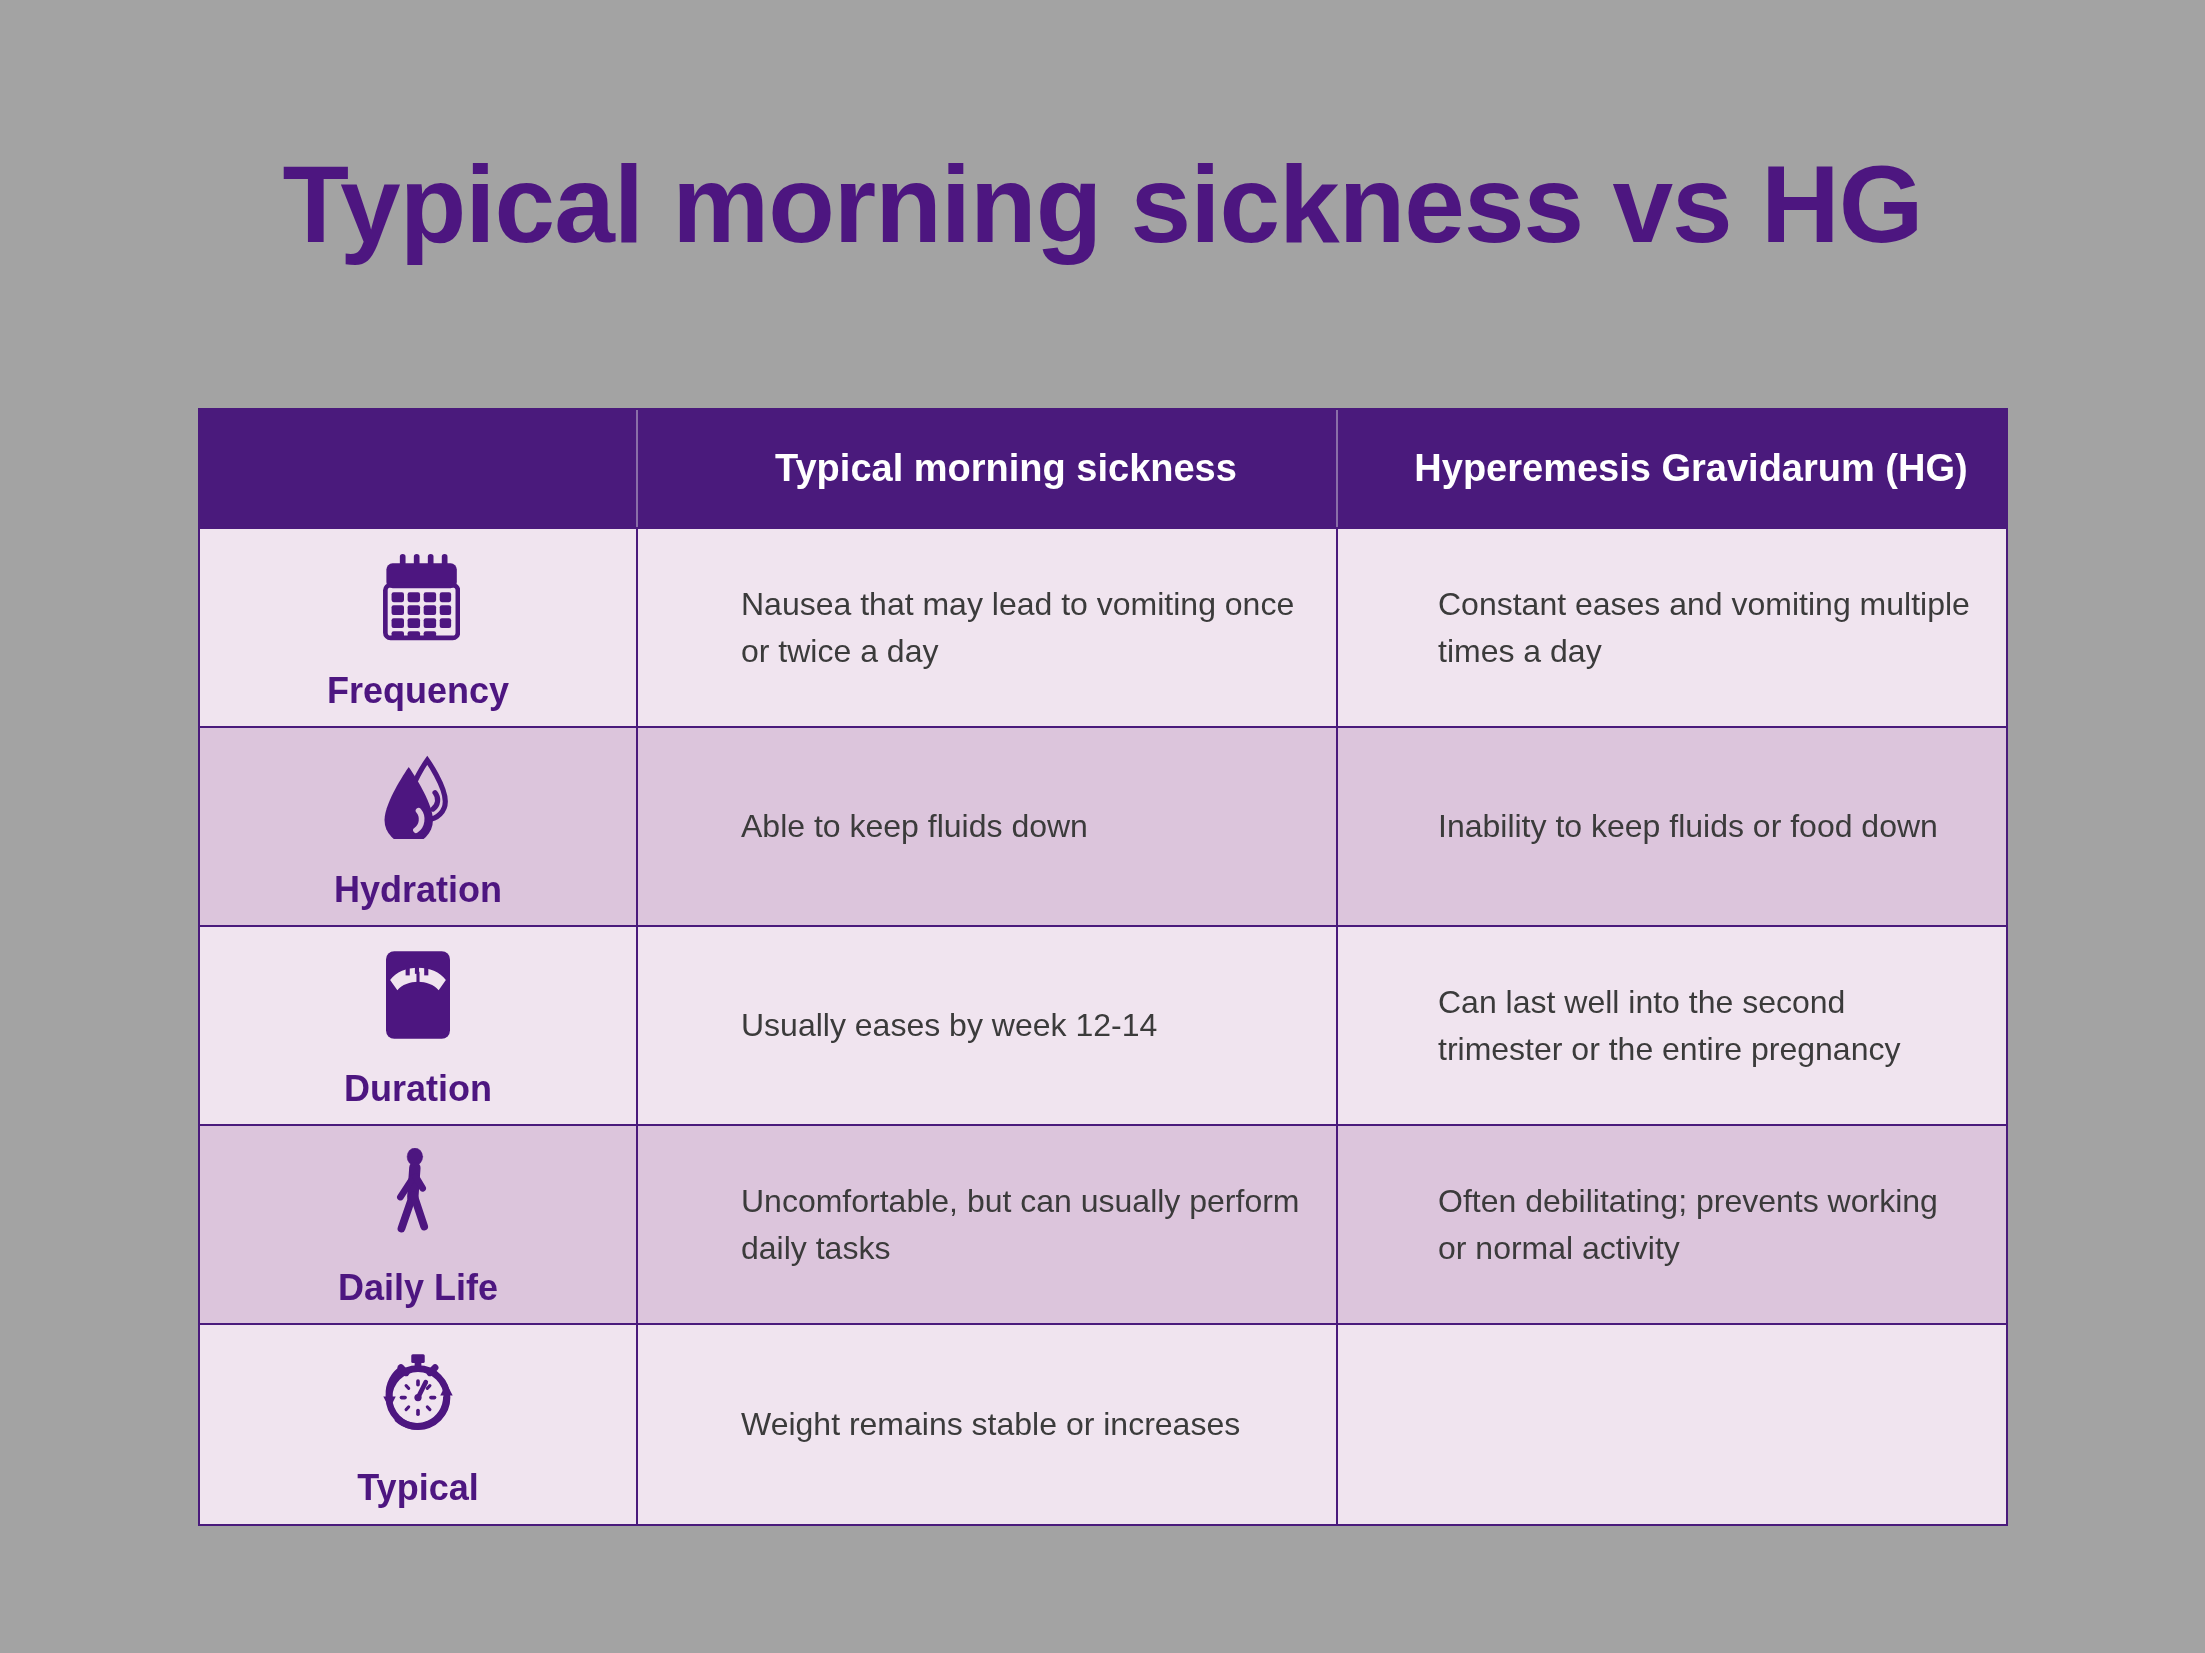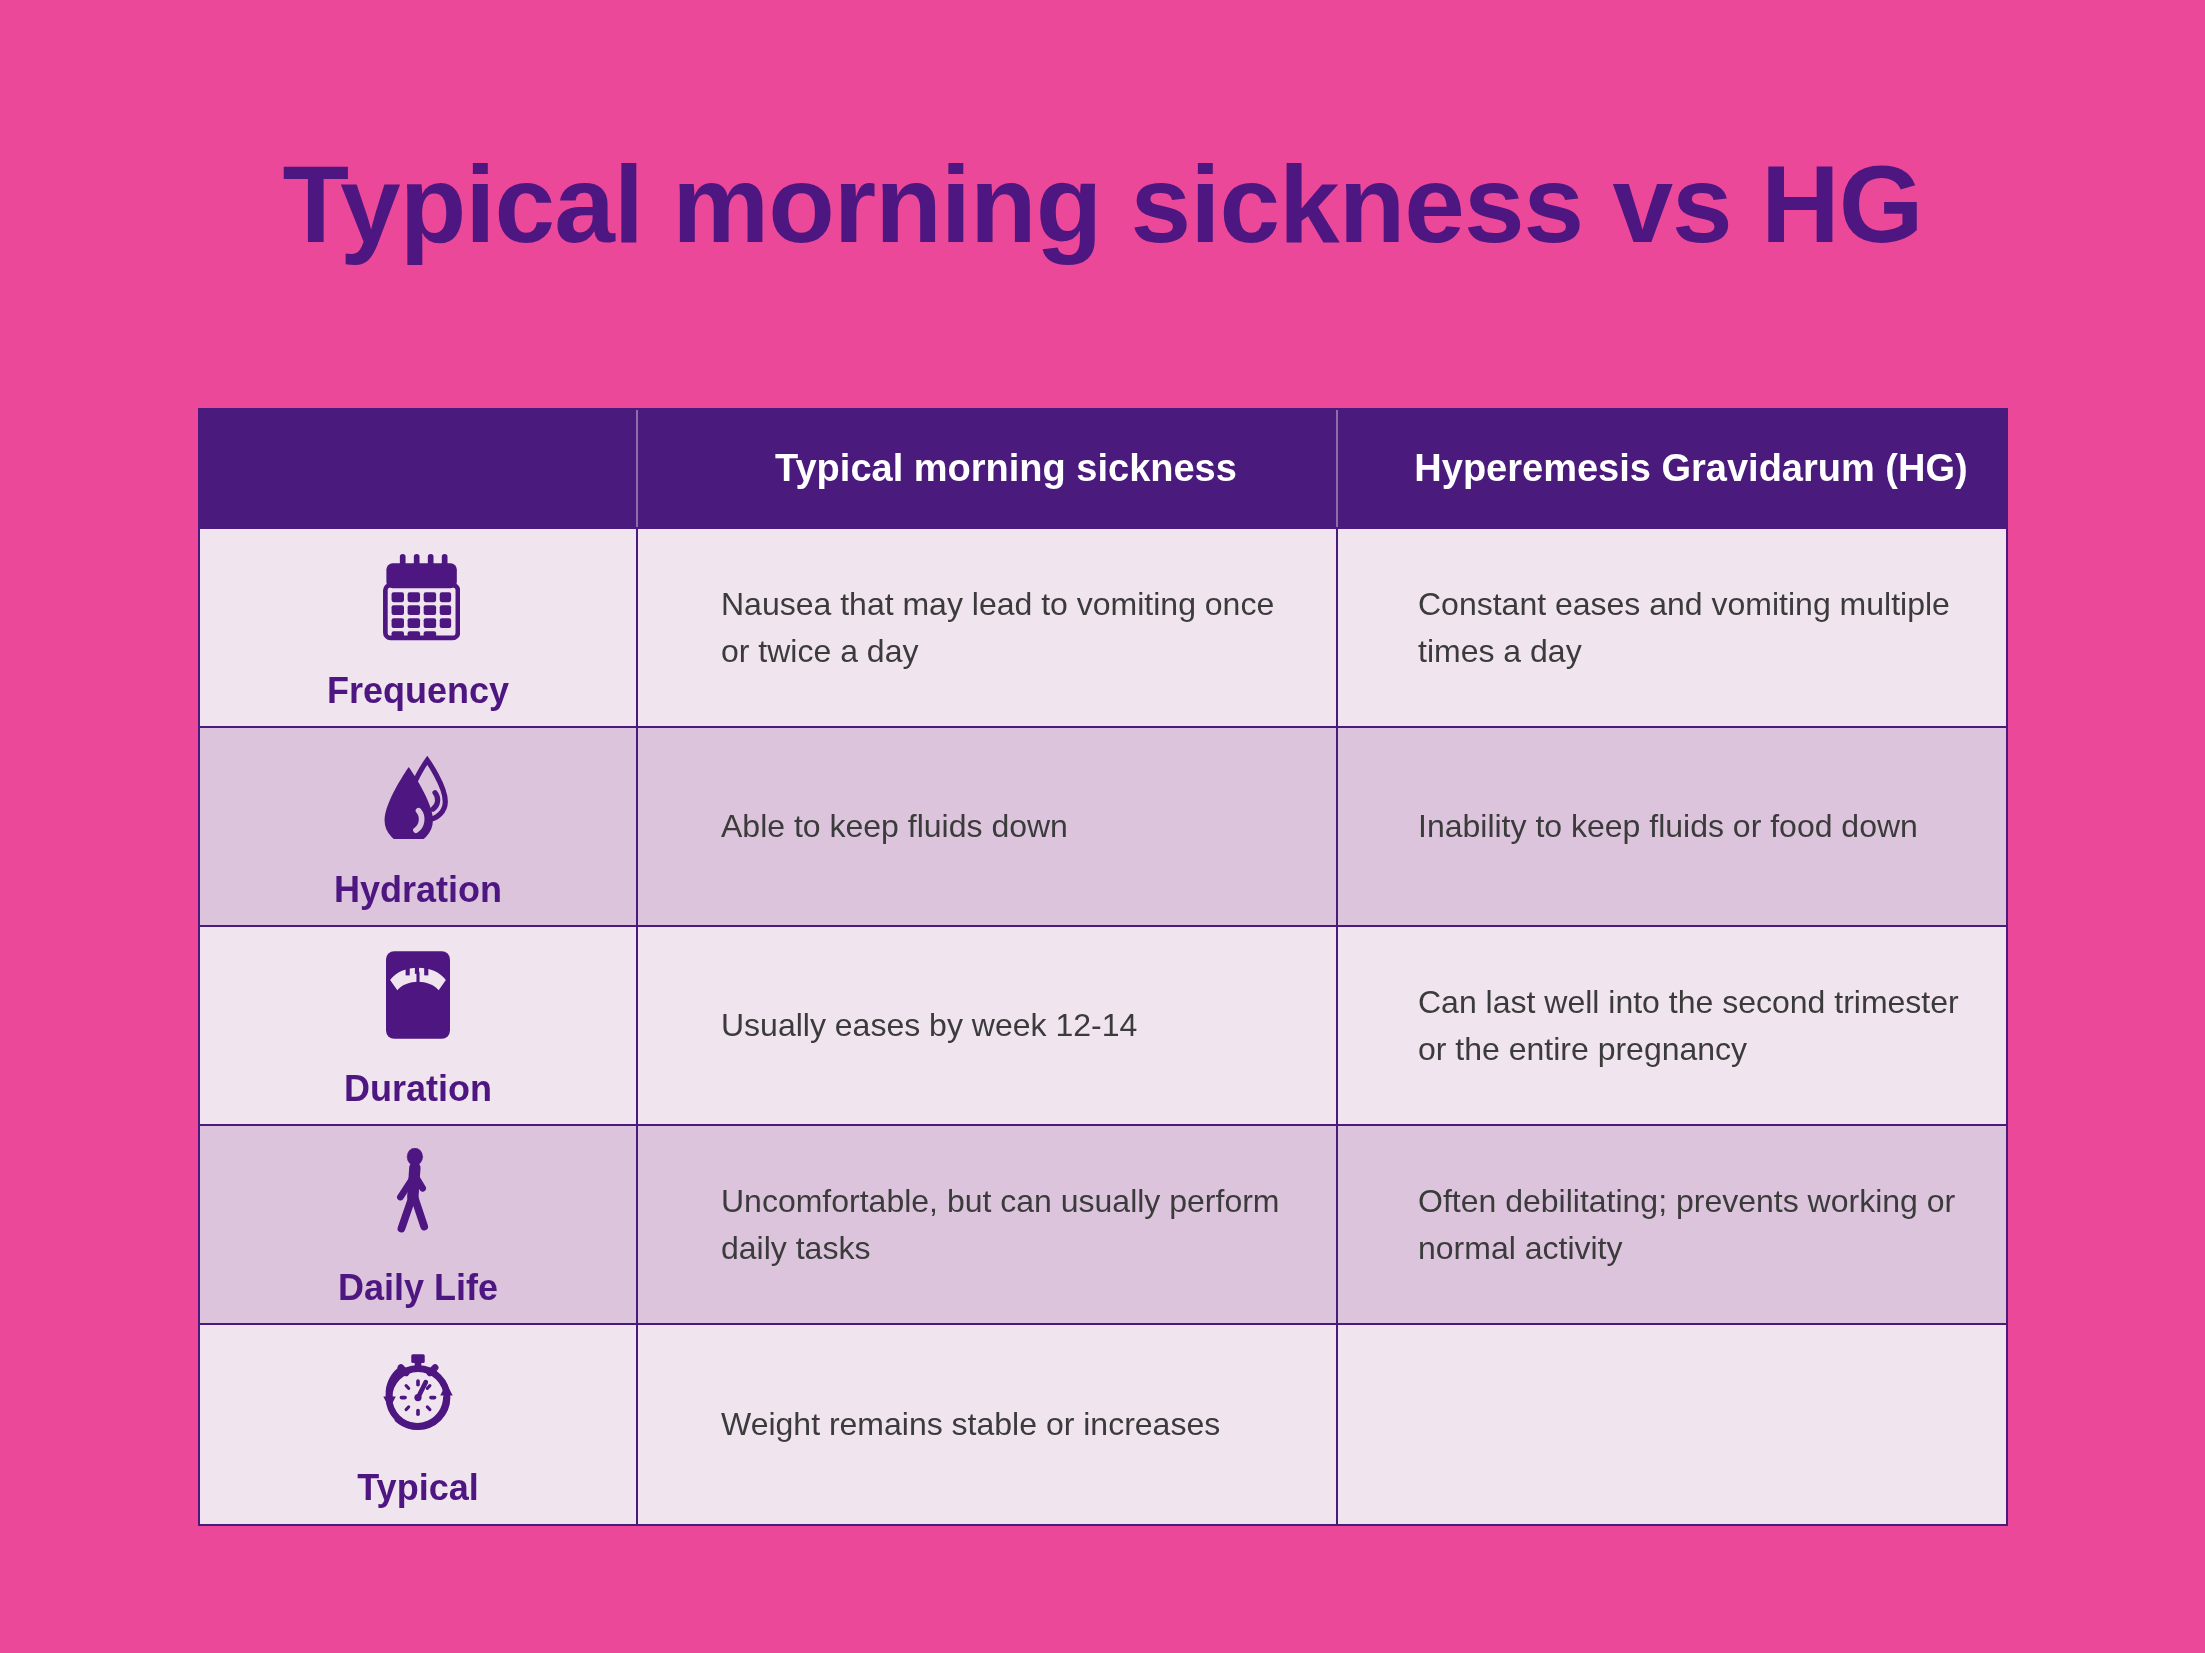--- a/index.html
+++ b/index.html
@@ -9,21 +9,21 @@
     height: 1654px;
     background: #ffffff;
     font-family: "Liberation Sans", sans-serif;
     overflow: hidden;
   }
 
   .page {
     position: relative;
     width: 2205px;
     height: 1654px;
-    background: #ec4899;
+    background: #a3a3a3;
   }
 
   
   .title {
     position: absolute;
     left: 0;
     top: 150px;
     width: 2205px;
     text-align: center;
     font-size: 109px;
@@ -104,20 +104,21 @@
   }
 
   .desc {
     height: 100%;
     display: flex;
     align-items: center;
     padding: 0 31px 0 83px;
     font-size: 32px;
     line-height: 1.46;
     color: #3b3b3b;
+    margin-left: 20px;
   }
   .desc .txt { display: block; max-width: 615px; }
   .cell-hg .desc { padding: 0 31px 0 80px; }
   .cell-hg .desc .txt { max-width: 584px; }
 </style>
 </head>
 <body>
 
 <div class="page">
 

